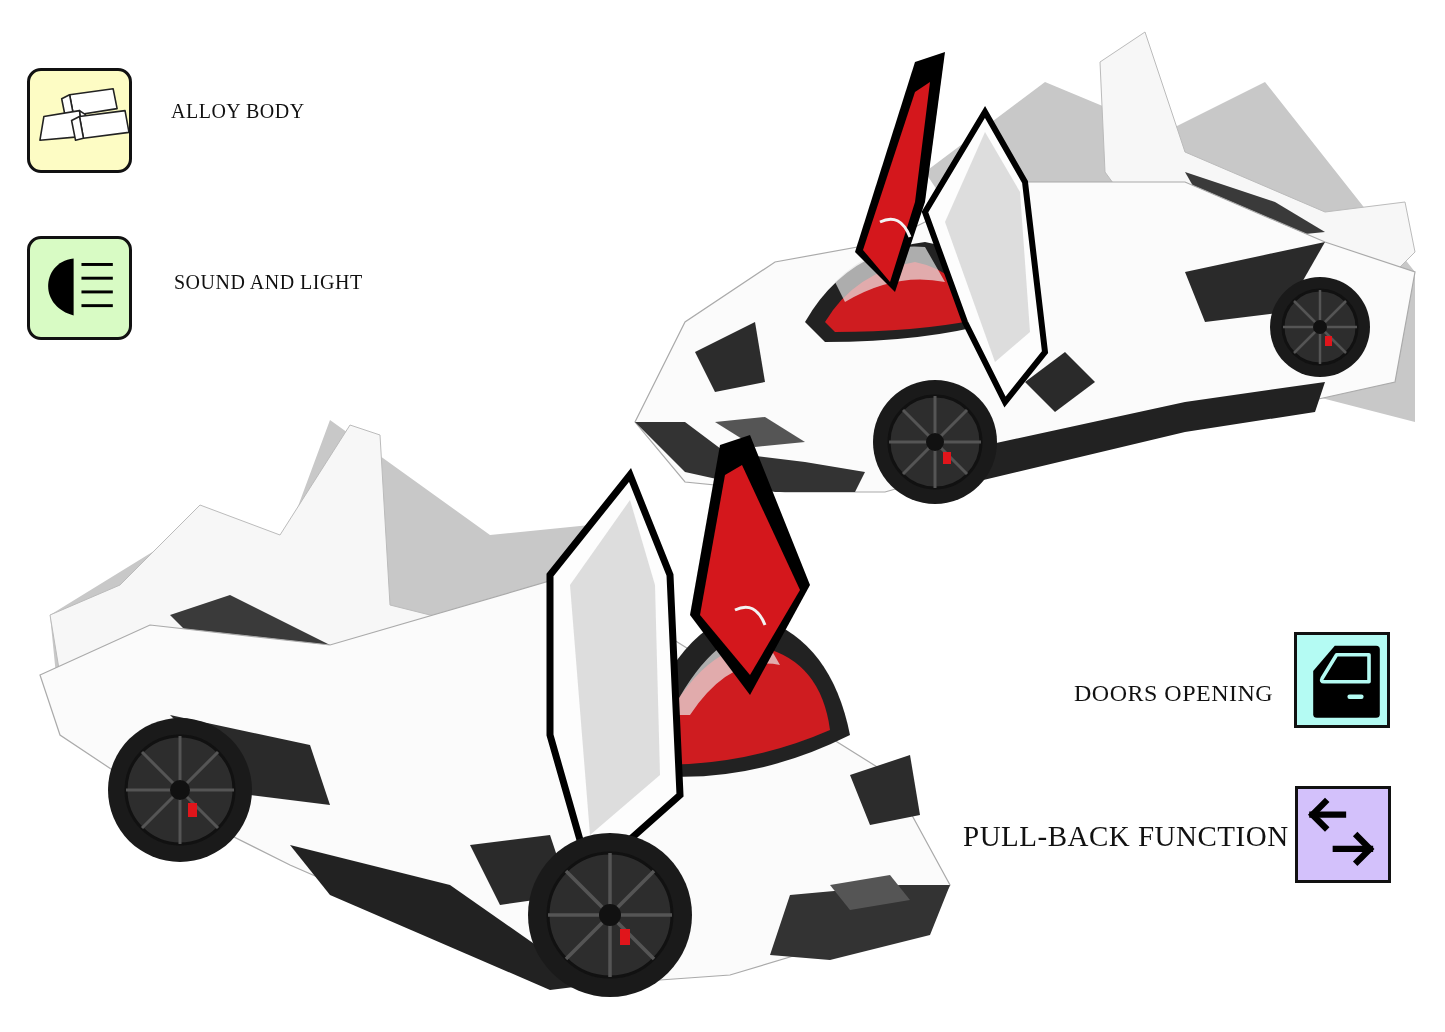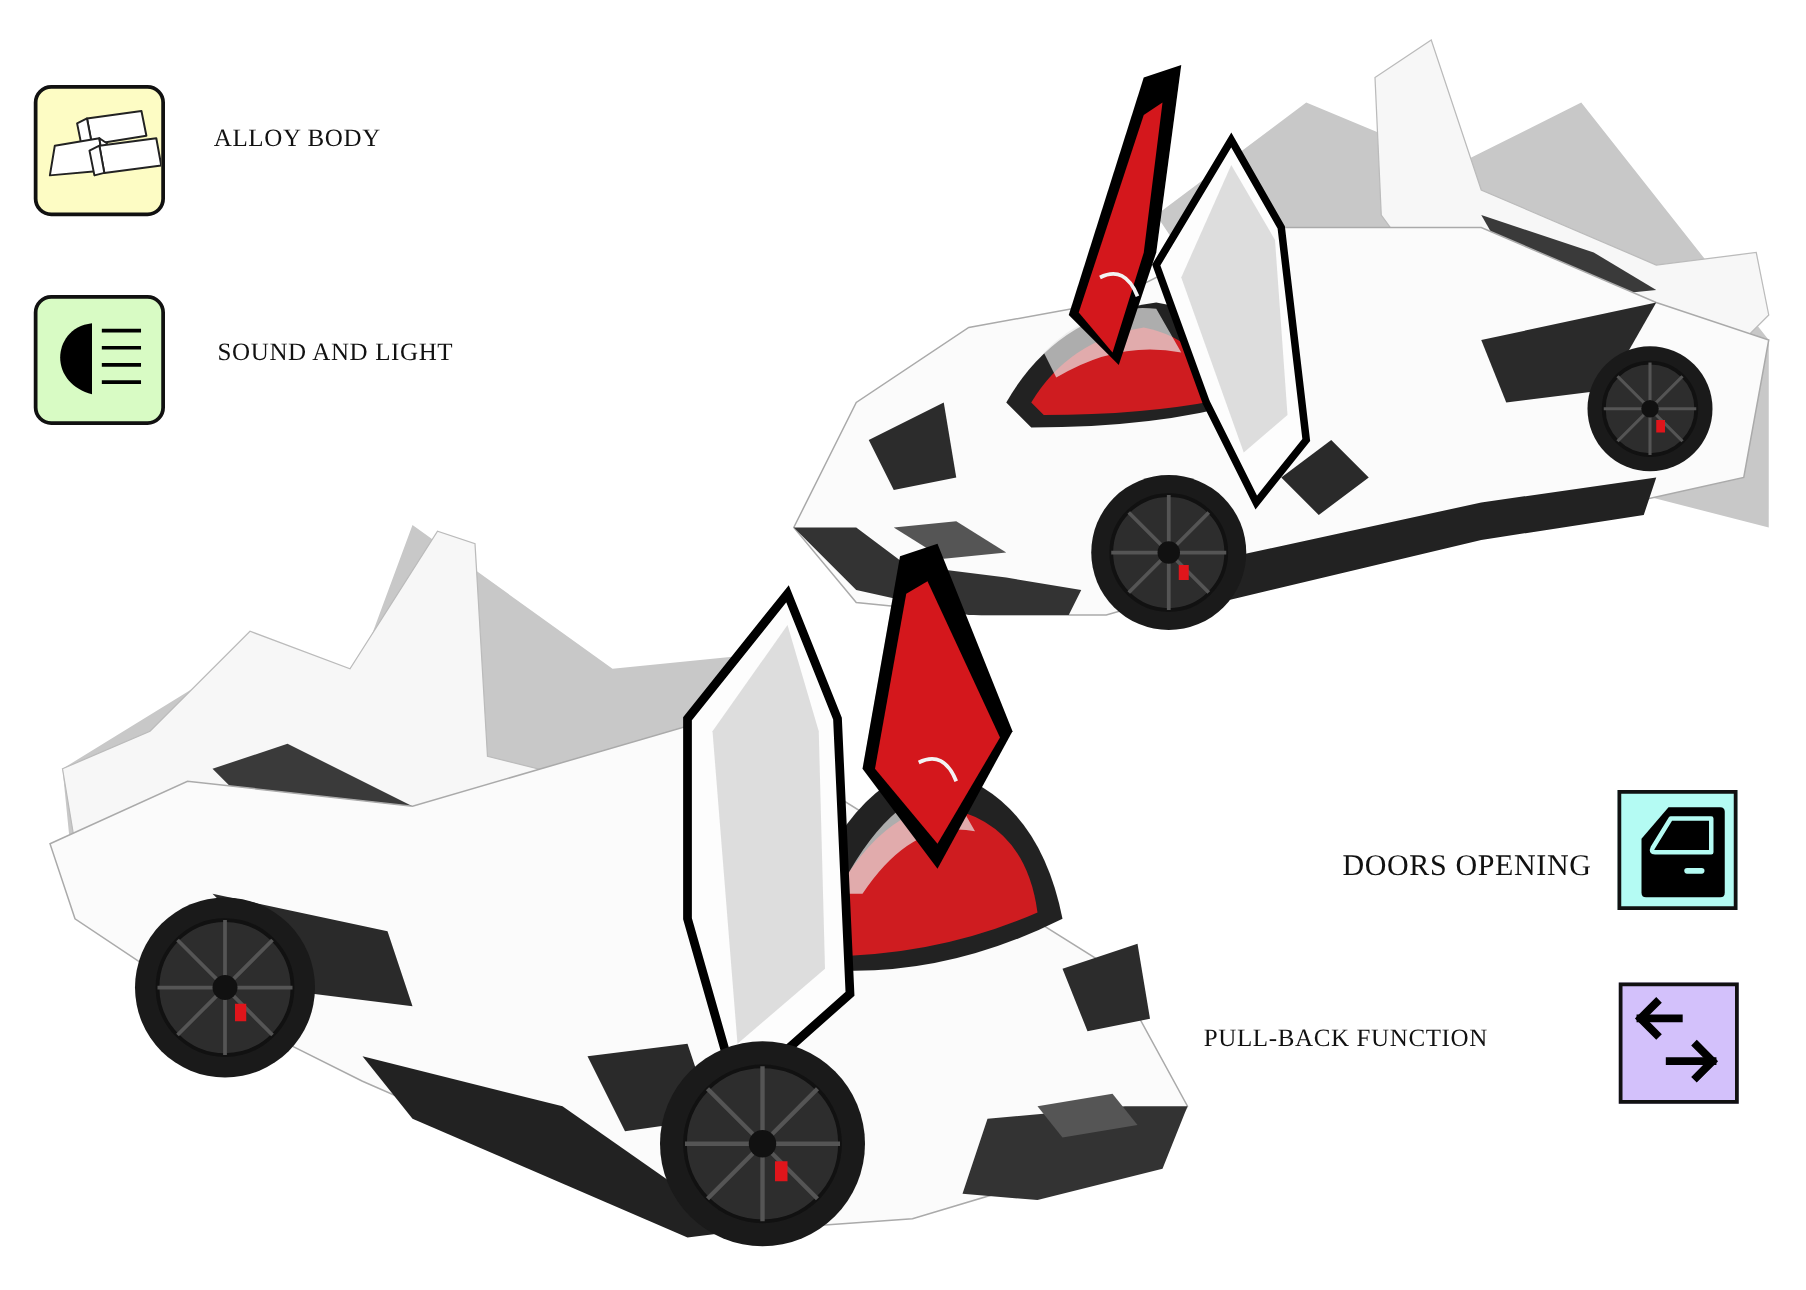--- a/index.html
+++ b/index.html
@@ -42,21 +42,21 @@
 
 <div class="feature-label" style="left:1040px;top:680px;font-size:24px;margin-left:34px;">DOORS OPENING</div>
 <div class="feature-box" style="left:1294px;top:632px;width:96px;height:96px;background:#b4fbf3;">
   <svg width="90" height="90" viewBox="0 0 100 100">
     <path d="M42,12 L88,12 Q92,12 92,16 L92,88 Q92,92 88,92 L22,92 Q18,92 18,88 L18,40 Z" fill="#000"></path>
     <path d="M44,22 L80,22 L80,52 L30,52 Q26,52 28,48 Z" fill="none" stroke="#b4fbf3" stroke-width="4" stroke-linejoin="round"></path>
     <rect x="56" y="66" width="18" height="5" rx="2.5" fill="#b4fbf3"></rect>
   </svg>
 </div>
 
-<div class="feature-label" style="left:963px;top:820px;font-size:20px;">PULL-BACK FUNCTION</div>
+<div class="feature-label" style="left:963px;top:820px;font-size:29px;">PULL-BACK FUNCTION</div>
 <div class="feature-box" style="left:1295px;top:786px;width:96px;height:97px;background:#d3c1fb;">
   <svg width="90" height="91" viewBox="0 0 100 100">
     <g stroke="#000" stroke-width="7" fill="none" stroke-linecap="square">
       <line x1="16" y1="28" x2="50" y2="28"></line>
       <polyline points="30,14 16,28 30,42"></polyline>
       <line x1="42" y1="66" x2="80" y2="66"></line>
       <polyline points="66,52 80,66 66,80"></polyline>
     </g>
   </svg>
 </div>

